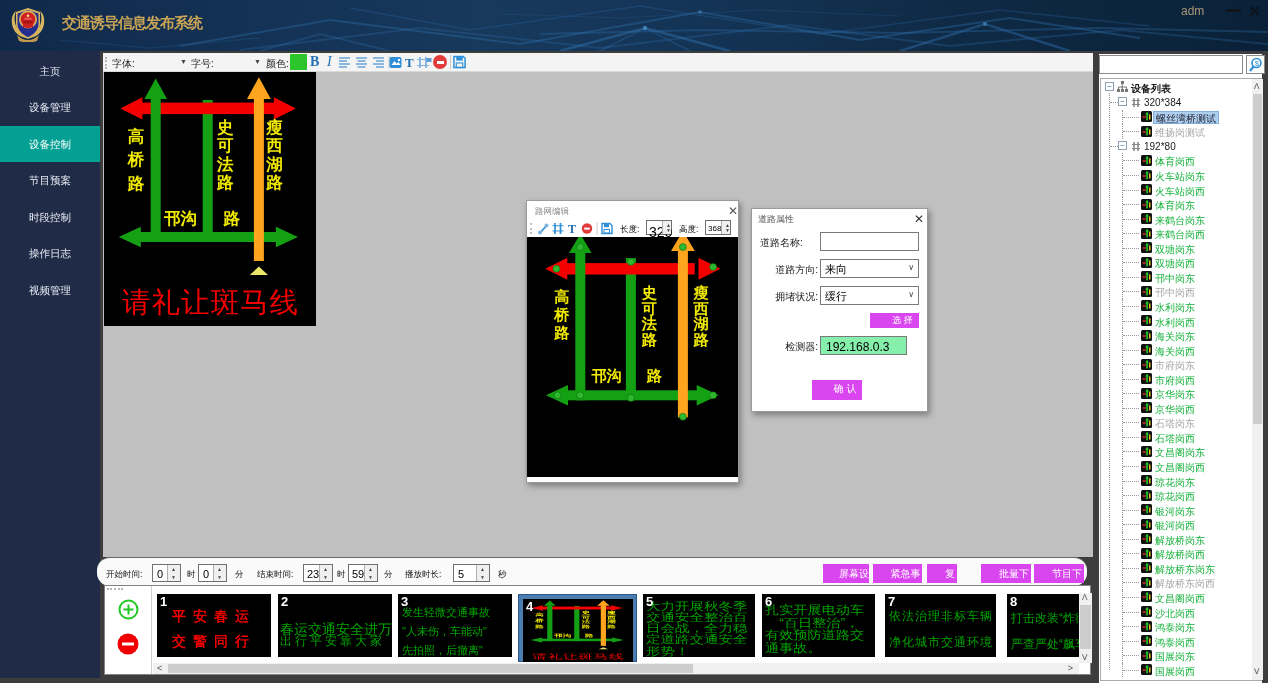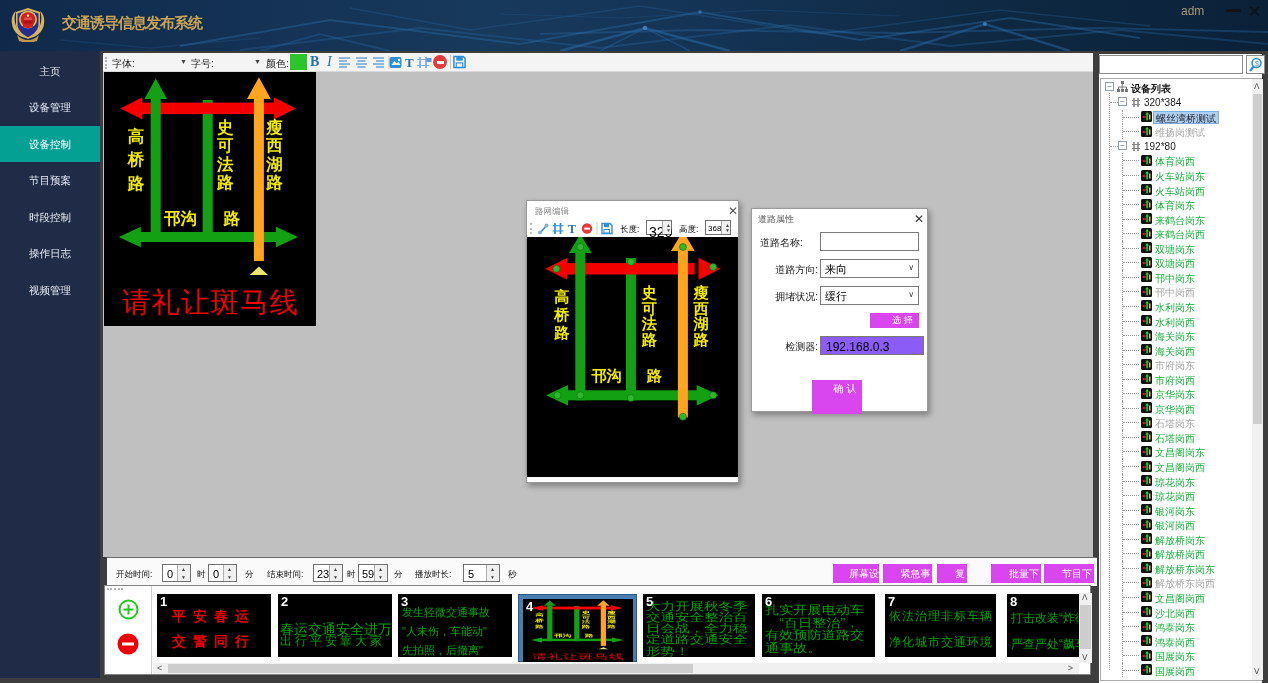--- a/index.html
+++ b/index.html
@@ -8,21 +8,21 @@
 #titlebar{left:0;top:0;width:1268px;height:51px;background:linear-gradient(90deg,#10294a 0%,#133154 18%,#17395c 38%,#143456 55%,#0f2a45 75%,#0a2138 100%);overflow:hidden;}
 #title-text{left:62px;top:14px;color:#c9a455;font-size:15px;font-weight:bold;letter-spacing:-1px;}
 #adm{left:1181px;top:4px;color:#a89878;font-size:12px;}
 #btn-min{left:1226px;top:9px;width:15px;height:3px;background:#10151c;}
 #btn-close{left:1248px;top:2px;color:#0e141c;font-size:16px;font-weight:bold;}
 #sidebar{left:0;top:51px;width:100px;height:627px;background:#1f2b47;}
 .mi{width:100px;height:36.5px;line-height:36.5px;text-align:center;color:#e6eaf2;font-size:10.5px;}
 .mi.act{background:#04a093;color:#fff;}
 #toolbar{left:103px;top:53px;width:990px;height:19px;background:#f4f4f4;border-bottom:1px solid #d9d9d9;font-size:10px;color:#222;}
 #grayarea{left:103px;top:72px;width:990px;height:485px;background:#c0c0c0;}
-#ctrlbar{left:107px;top:557px;width:990px;height:29px;background:#fafafa;border-top:1px solid #6a6a6a;font-size:8.5px;color:#111;}
+#ctrlbar{left:97px;top:557px;width:990px;height:29px;background:#fafafa;border-top:1px solid #6a6a6a;font-size:8.5px;color:#111;border-radius:13px;}
 #thumbpanel{left:104px;top:585px;width:987px;height:90px;background:#fff;border:1px solid #828282;}
 #rpanel{left:1099px;top:54px;width:163px;height:629px;background:#fff;}
 #searchbox{left:1099px;top:55px;width:144px;height:19px;background:#fff;border:1px solid #8a8a8a;}
 #searchbtn{left:1246px;top:55px;width:19px;height:19px;background:#fff;border:1px solid #8a8a8a;}
 #treebox{left:1100px;top:78px;width:162px;height:603px;background:#fff;border:1px solid #aaa;border-right:none;overflow:hidden;}
 .trow{position:absolute;height:13px;font-size:10px;white-space:nowrap;}
 .tg{color:#14b13a;} .tgray{color:#a6a6a6;} .tb{color:#1a1a1a;}
 .vdash{position:absolute;border-left:1px dotted #9a9a9a;width:0;}
 .hdash{position:absolute;border-top:1px dotted #9a9a9a;height:0;}
 .expbox{position:absolute;width:9px;height:9px;background:#fff;border:1px solid #8fa0b4;font-size:8px;line-height:7px;text-align:center;color:#3a6ea5;}
@@ -232,24 +232,24 @@
    <span style="position:absolute;left:4px;top:2px;font-size:11px;color:#000">来向</span>
    <span style="position:absolute;right:4px;top:3px;font-size:8px;color:#444">∨</span>
     </div>
  <div class="abs" style="left:8px;top:81px;width:58px;text-align:right;font-size:10px;color:#222">拥堵状况:</div>
  <div class="abs" style="left:68px;top:77px;width:99px;height:19px;border:1px solid #7a7a7a;background:#fff">
    <span style="position:absolute;left:4px;top:2px;font-size:11px;color:#000">缓行</span>
    <span style="position:absolute;right:4px;top:3px;font-size:8px;color:#444">∨</span>
     </div>
  <div class="bluebtn" style="left:118px;top:104px;width:49px;height:15px;line-height:15px;font-size:9px">选 择</div>
  <div class="abs" style="left:8px;top:131px;width:58px;text-align:right;font-size:10px;color:#222">检测器:</div>
- <div class="abs" style="left:68px;top:127px;width:104px;height:19px;border:1px solid #7a7a7a;background:#8b5cf6">
+ <div class="abs" style="left:68px;top:127px;width:87px;height:19px;border:1px solid #7a7a7a;background:#86efac">
    <span style="position:absolute;left:5px;top:3px;font-size:12px;color:#000">192.168.0.3</span>
     </div>
- <div class="bluebtn" style="left:60px;top:171px;width:50px;height:34px;line-height:18px;font-size:10px">确 认</div>
+ <div class="bluebtn" style="left:60px;top:171px;width:50px;height:20px;line-height:18px;font-size:10px">确 认</div>
 </div>
 
 <div id="ctrlbar" class="abs">
  <span class="abs" style="left:9px;top:11px">开始时间:</span>
  <span class="spin" style="position:absolute;left:55px;top:6px;width:29px">
       <span class="v">0</span>
       <span class="ud"></span>
     </span>
  <span class="abs" style="left:90px;top:11px">时</span>
  <span class="spin" style="position:absolute;left:101px;top:6px;width:29px">

